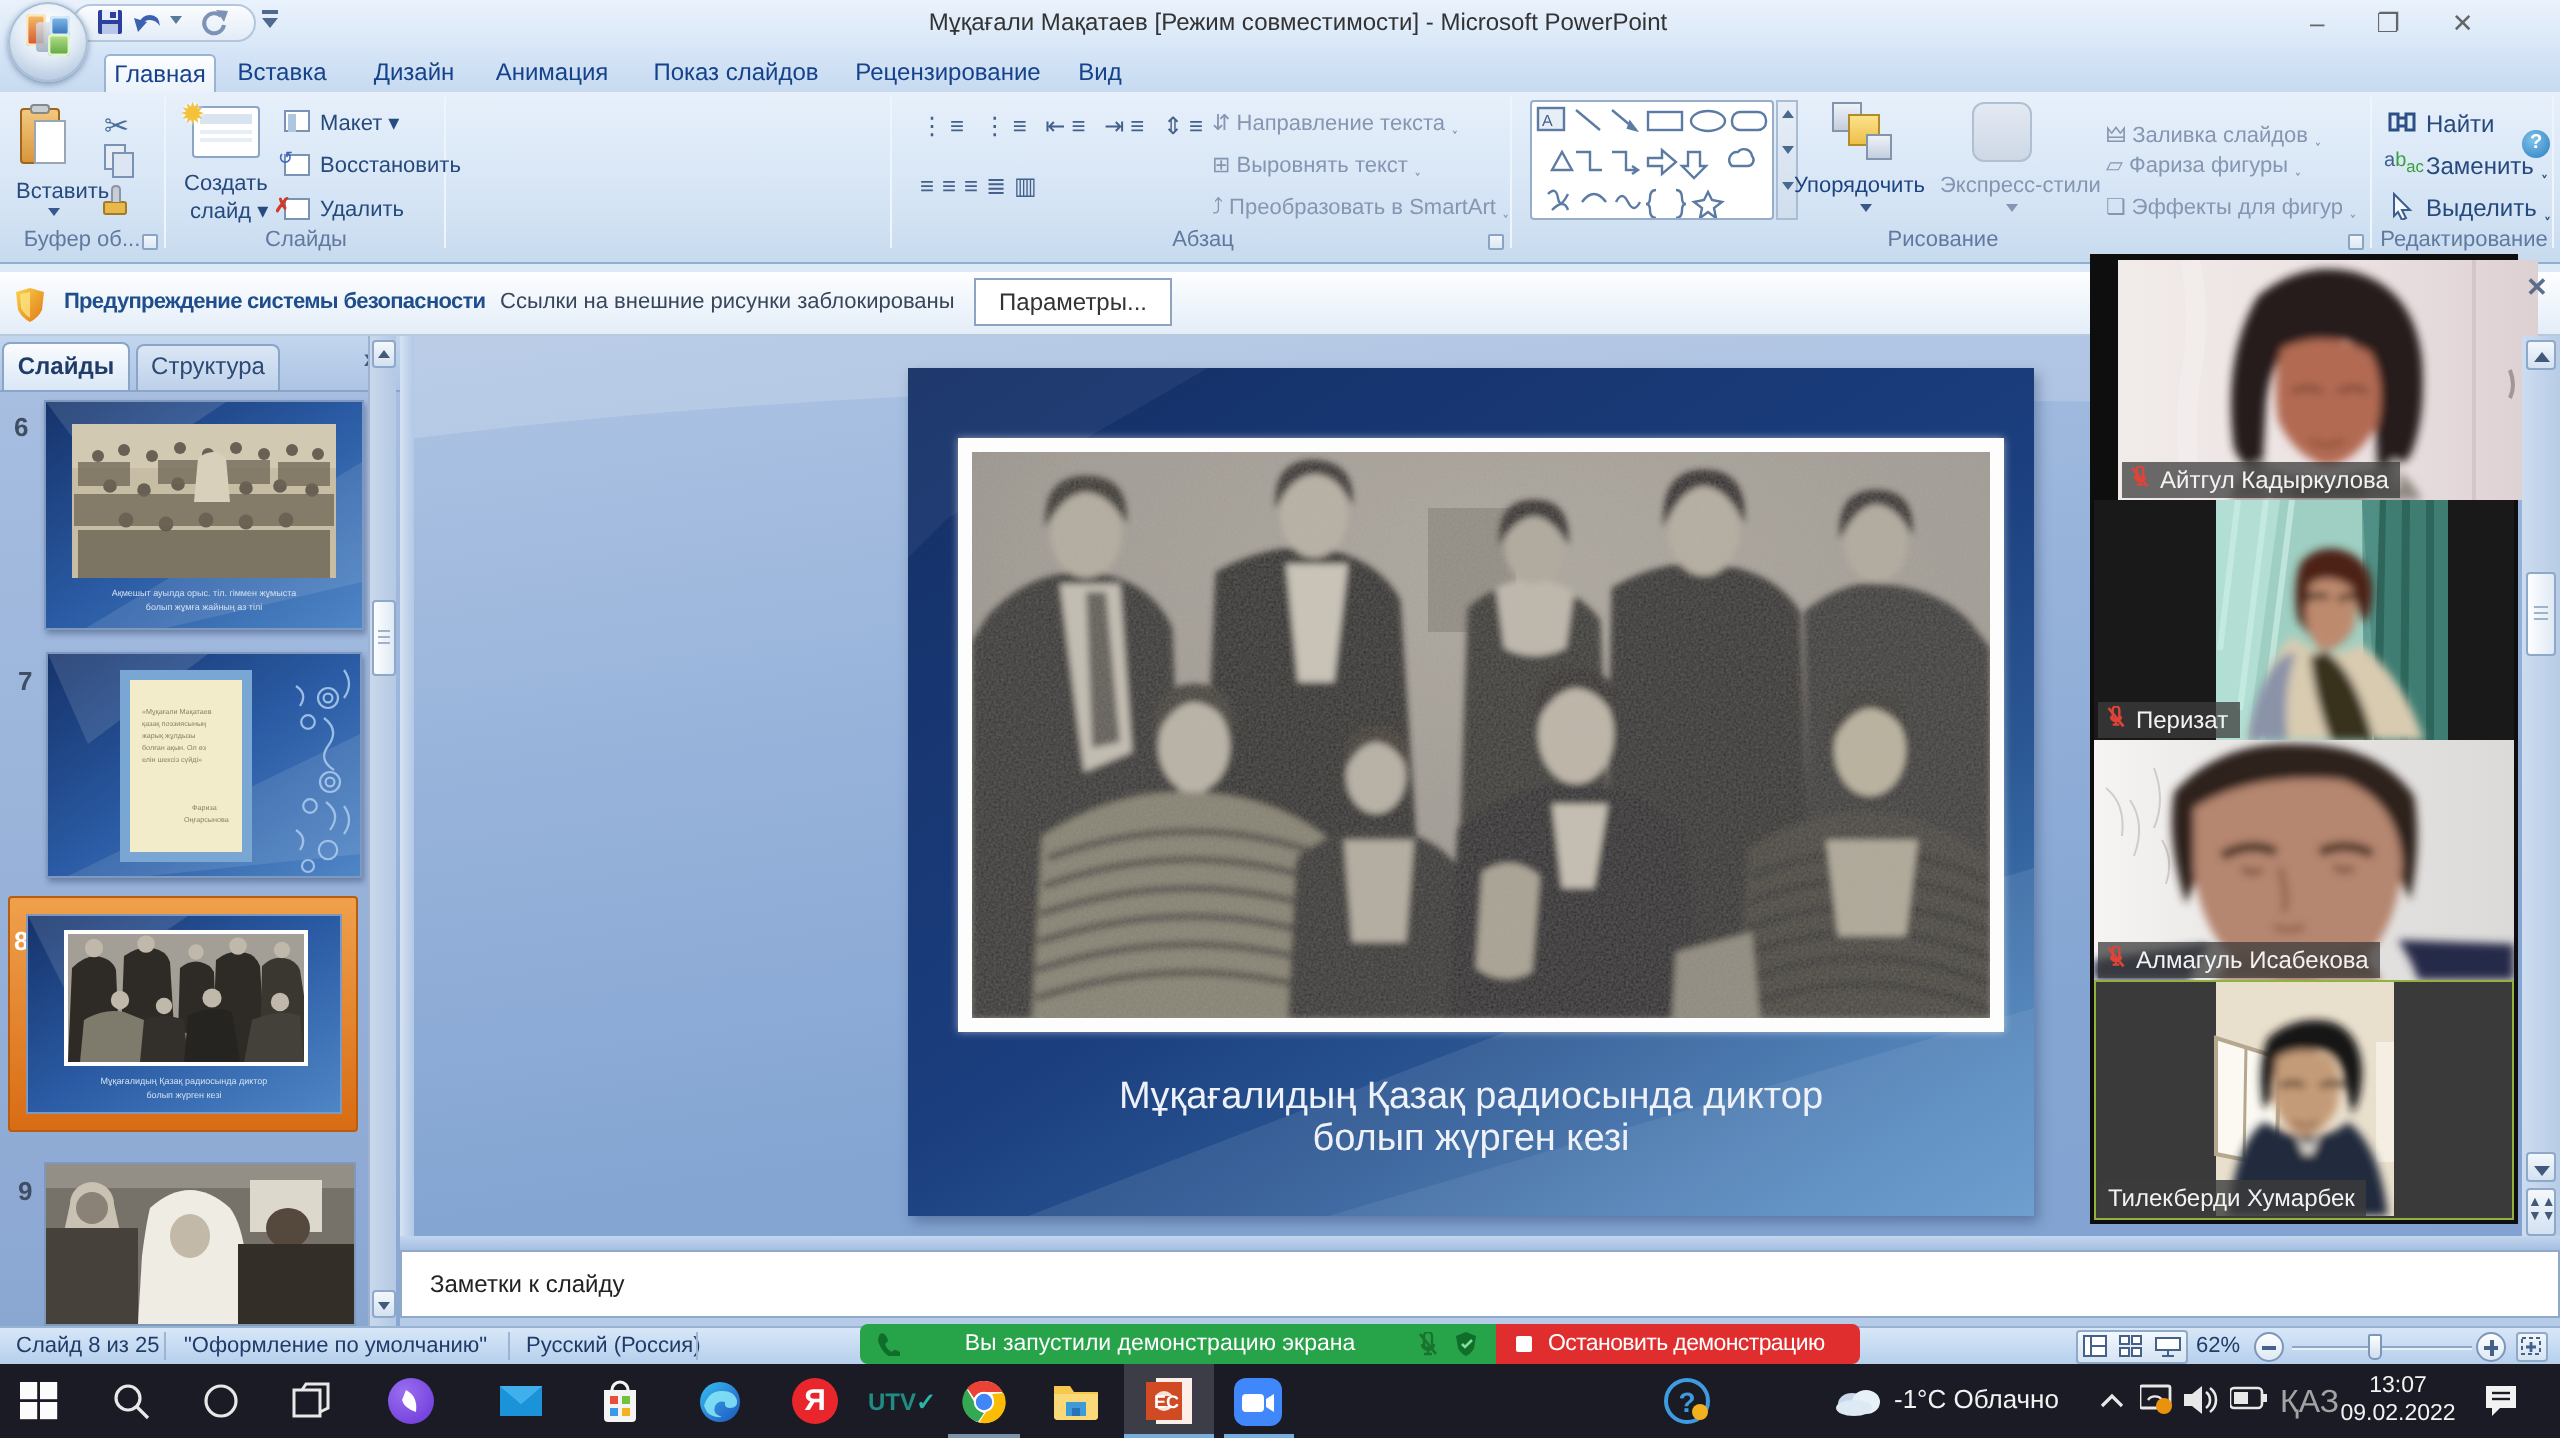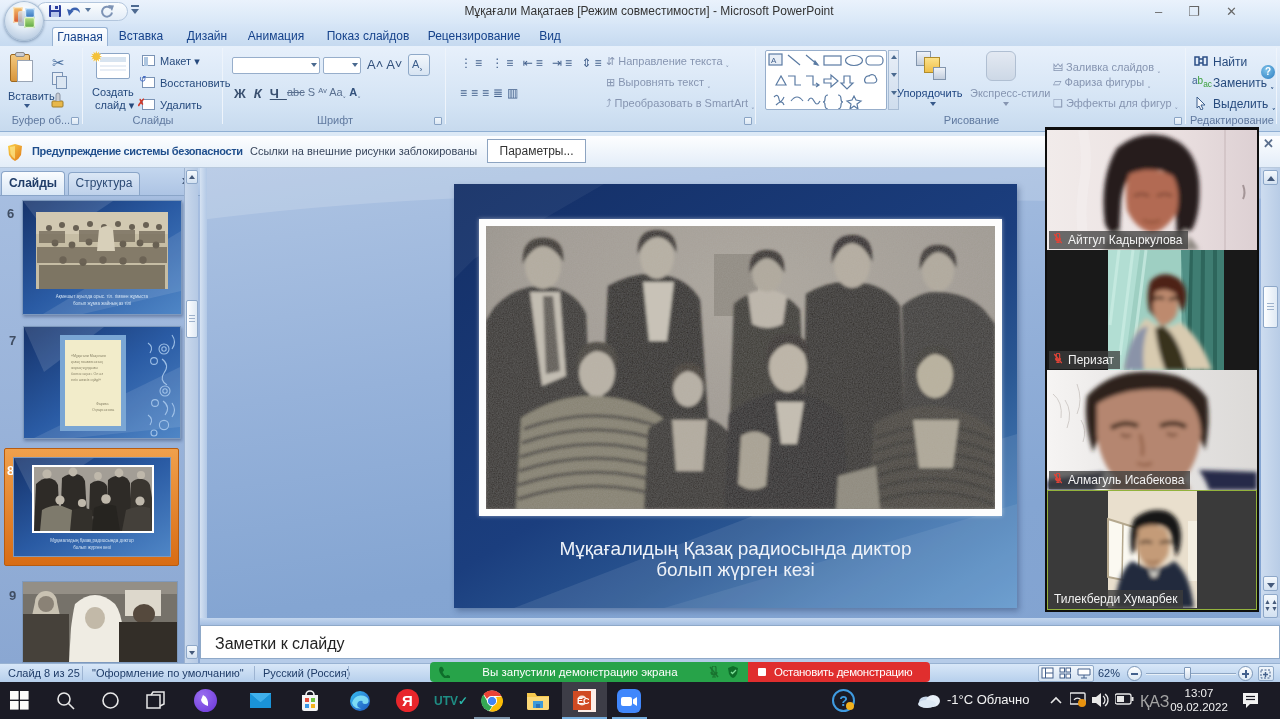--- a/index.html
+++ b/index.html
@@ -103,43 +103,28 @@
     <div class="rtxt" style="left:76px;top:9px">Макет ▾</div>
     <div class="abs" style="left:58px;top:31px;width:13px;height:11px;background:#fff;border:1px solid #7a93b5"></div>
     <div class="abs" style="left:55px;top:28px;font-size:9px;color:#3a62c0">↺</div>
     <div class="rtxt" style="left:76px;top:31px">Восстановить</div>
     <div class="abs" style="left:58px;top:53px;width:13px;height:11px;background:#fff;border:1px solid #7a93b5"></div>
     <div class="abs" style="left:53px;top:51px;font-size:10px;color:#d03a2a;font-weight:bold">✗</div>
     <div class="rtxt" style="left:76px;top:53px">Удалить</div>
     <div class="glab">Слайды</div>
   </div>
 
-  <div class="grp" style="left:225px;width:220px">
-    <div class="abs" style="left:7px;top:11px;width:88px;height:17px;background:#fff;border:1px solid #97aecb;border-radius:2px">
-          <div class="abs" style="right:2px;top:5px;border-left:3px solid transparent;border-right:3px solid transparent;border-top:4px solid #49698f"></div>
-        </div>
-    <div class="abs" style="left:98px;top:11px;width:38px;height:17px;background:#fff;border:1px solid #97aecb;border-radius:2px">
-          <div class="abs" style="right:2px;top:5px;border-left:3px solid transparent;border-right:3px solid transparent;border-top:4px solid #49698f"></div>
-        </div>
-    <div class="rtxt" style="left:142px;top:11px;font-size:13px;color:#33517c">A˄ A˅</div>
-    <div class="btn2007" style="left:183px;top:8px;width:22px;height:22px">
-          <span style="position:absolute;left:3px;top:3px;font-size:11px;color:#3c5e8c">A¸</span>
-        </div>
-    <div class="rtxt" style="left:9px;top:40px;font-size:13px;font-weight:bold;color:#3a5070;letter-spacing:8px">Ж<i>К</i><u>Ч</u></div>
-    <div class="rtxt" style="left:62px;top:40px;font-size:11px;color:#5a7090"><s>abc</s> S ᴬᵛ Aa˯ <b style="color:#33517c">A</b>˯</div>
-    <div class="glab">Шрифт</div>
-        <div class="dlg"></div>
-  </div>
 
   <div class="grp" style="left:448px;width:307px">
     <div class="rtxt" style="left:12px;top:10px;font-size:12px;color:#44618c;letter-spacing:3px">⋮≡ ⋮≡ ⇤≡ ⇥≡ ⇕≡</div>
     <div class="rtxt" style="left:12px;top:40px;font-size:12px;color:#44618c;letter-spacing:4px">≡≡≡≣▥</div>
     <div class="gtxt" style="left:158px;top:9px">⇵ Направление текста ˯</div>
     <div class="gtxt" style="left:158px;top:30px">⊞ Выровнять текст ˯</div>
     <div class="gtxt" style="left:158px;top:51px">⤴ Преобразовать в SmartArt ˯</div>
+    <div class="glab">Абзац</div>
         <div class="dlg"></div>
   </div>
 
   <div class="grp" style="left:758px;width:427px">
     <div class="abs" style="left:7px;top:4px;width:122px;height:60px;background:#fff;border:1px solid #97aecb;border-radius:2px;overflow:hidden">
       <svg width="120" height="58" style="stroke:#5b7ba3;fill:none;stroke-width:1.2">
         <rect x="3" y="3" width="13" height="11" fill="#e8eef6"></rect>
             <text x="5" y="12" font-size="8" fill="#44618c" stroke="none">A</text>
         <line x1="22" y1="4" x2="34" y2="14"></line>
             <line x1="40" y1="4" x2="52" y2="14"></line>
@@ -475,21 +460,21 @@
       </svg>
     </div>
     
     <div class="abs" style="left:0;top:354px;width:563px;text-align:center;font-size:19px;line-height:21px;color:#eef2f8">Мұқағалидың Қазақ радиосында диктор<br>болып жүрген кезі</div>
   </div>
 </div>
 
 <div class="abs" id="notes" style="left:200px;top:618px;width:1080px;height:45px;background:#b5cbe8">
   <div class="abs" style="left:0;top:0;width:1080px;height:7px;background:linear-gradient(#c3d6ee,#a5bfe2)"></div>
   <div class="abs" style="left:0;top:7px;width:1080px;height:34px;background:#fff;border:1px solid #8fa9c8">
-    <div class="abs" style="left:14px;top:9px;font-size:16px;color:#222">Заметки к слайду</div>
+    <div class="abs" style="left:14px;top:9px;font-size:12px;color:#222">Заметки к слайду</div>
   </div>
 </div>
 
 <div class="abs" id="statusbar" style="left:0;top:663px;width:1280px;height:19px;background:linear-gradient(#d8e7f8,#b6cfec);border-top:1px solid #98b2d2">
   <div class="abs" style="left:8px;top:3px;font-size:11px;color:#1f3c68">Слайд 8 из 25</div>
   <div class="abs" style="left:82px;top:2px;width:1px;height:14px;background:#9db4d2"></div>
   <div class="abs" style="left:92px;top:3px;font-size:11px;color:#1f3c68">"Оформление по умолчанию"</div>
   <div class="abs" style="left:254px;top:2px;width:1px;height:14px;background:#9db4d2"></div>
   <div class="abs" style="left:263px;top:3px;font-size:11px;color:#1f3c68">Русский (Россия)</div>
   <div class="abs" style="left:348px;top:2px;width:1px;height:14px;background:#9db4d2"></div>
@@ -680,21 +665,21 @@
         <path d="M1 1 h15 v11 h-8 l-4 4 v-4 h-3 z" fill="#f2f2f2"></path>
         <g stroke="#1b1b25" stroke-width="1.2">
           <line x1="4" y1="4.5" x2="13" y2="4.5"></line>
           <line x1="4" y1="7.5" x2="13" y2="7.5"></line>
         </g>
       </svg>
 </div>
 
 <div class="abs" id="zoomwin" style="left:1045px;top:127px;width:214px;height:485px;background:#0e0e0e">
 
-  <div class="abs" style="left:2px;top:3px;width:210px;height:120px;overflow:hidden">
+  <div class="abs" style="left:14px;top:3px;width:210px;height:120px;overflow:hidden">
     <svg width="210" height="120">
       <defs>
             <filter id="b2">
               <feGaussianBlur stdDeviation="2"></feGaussianBlur>
             </filter>
       <linearGradient id="t1bg" x1="0" y1="0" x2="1" y2="0">
               <stop offset="0" stop-color="#f1ebea"></stop>
               <stop offset=".55" stop-color="#ece2e2"></stop>
               <stop offset="1" stop-color="#ddd0d3"></stop>
             </linearGradient>

